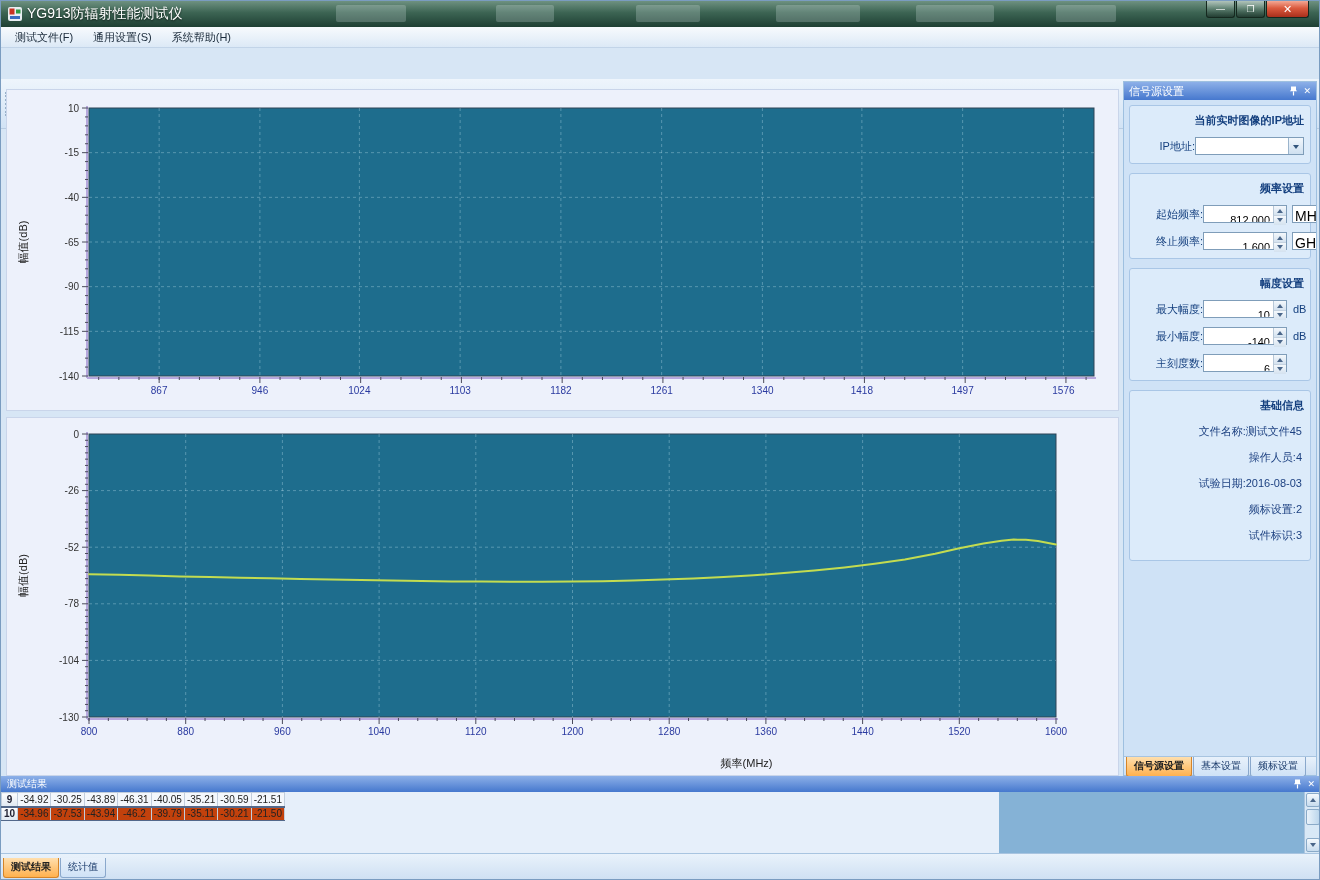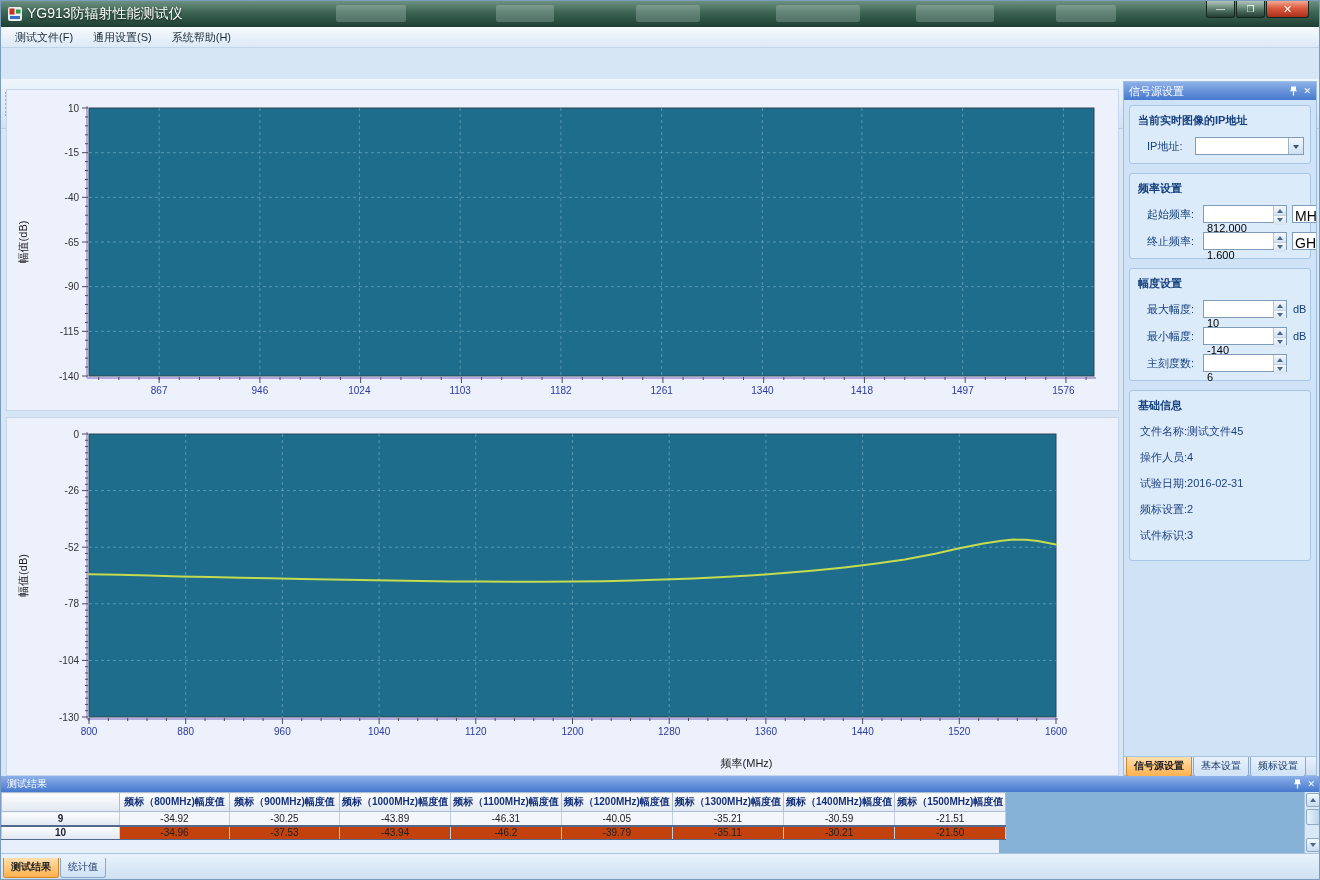--- a/index.html
+++ b/index.html
@@ -37,33 +37,33 @@
   #card-top{top:8px;height:322px;}
   #card-bottom{top:336px;height:359px;}
 
   
   .right-panel{position:absolute;top:80px;left:1122px;width:194px;height:695px;display:flex;
     flex-direction:column;background:#cfe2f6;border:1px solid #9ec0e0;}
   .panel-header{height:18px;flex:0 0 18px;background:linear-gradient(#8db0e8,#4678ce);color:#fff;
     display:flex;align-items:center;padding:0 5px;}
   .panel-header .spacer{flex:1;}
   .hdr-ic{margin-left:5px;color:#fff;font-size:9px;display:flex;align-items:center;cursor:default;}
-  .panel-body{flex:1;padding:5px;overflow:hidden;}
+  .panel-body{flex:1;padding:5px;overflow:hidden;text-align:right;}
   .group{background:#dcebfa;border:1px solid #a9c6e6;border-radius:3px;margin-bottom:9px;padding:7px 6px 6px 8px;}
   .group-title{color:#15407f;font-weight:bold;margin-bottom:8px;}
   .field-row{display:flex;align-items:center;margin:9px 0 2px 0;}
   .field-label{width:56px;flex:0 0 56px;color:#15407f;margin-left:9px;}
   .combo,.spin-box,.unit-combo{display:flex;height:18px;background:#fff;border:1px solid #7f9db9;align-items:stretch;}
   .combo{flex:1;}
   .combo-val{flex:1;padding:2px 3px;}
   .combo-arrow{width:15px;flex:0 0 15px;border-left:1px solid #9ab4cc;display:flex;align-items:center;
     justify-content:center;background:linear-gradient(#f2f7fc,#cfe0f0);}
   .combo-arrow::after{content:"";border:3px solid transparent;border-top:4px solid #33557c;margin-top:4px;}
   .spin-box{width:84px;flex:0 0 84px;}
-  .spin-val{flex:1;padding:16px 3px;overflow:hidden;border-radius:6px;}
+  .spin-val{flex:1;padding:8px 3px;overflow:hidden;border-radius:6px;}
   .spin-btns{width:13px;flex:0 0 13px;display:flex;flex-direction:column;border-left:1px solid #b8c8d8;}
   .spin-btns i{flex:1;display:flex;align-items:center;justify-content:center;background:linear-gradient(#f4f8fc,#d4e2ef);}
   .spin-btns i.su{border-bottom:1px solid #c4d2e0;}
   .spin-btns i.su::after{content:"";border:3px solid transparent;border-bottom:4px solid #4a668a;margin-bottom:2px;}
   .spin-btns i.sd::after{content:"";border:3px solid transparent;border-top:4px solid #4a668a;margin-top:2px;}
   .unit-combo{width:40px;flex:0 0 40px;margin-left:5px;}
   .unit-combo span:first-child{flex:1;padding:2px 2px;font-size:14px;}
   .unit-suffix{margin-left:6px;color:#15407f;}
   .info-row{margin:11px 2px;color:#1c4080;}
   .info-row .i-val{}
@@ -567,21 +567,21 @@
               <i class="sd"></i>
             </span>
         </div>
       </div>
     </div>
 
     <div class="group">
       <div class="group-title">基础信息</div>
       <div class="info-row"><span>文件名称:</span><span class="i-val">测试文件45</span></div>
       <div class="info-row"><span>操作人员:</span><span class="i-val">4</span></div>
-      <div class="info-row"><span>试验日期:</span><span class="i-val">2016-02-31</span></div>
+      <div class="info-row"><span>试验日期:</span><span class="i-val">2016-08-03</span></div>
       <div class="info-row"><span>频标设置:</span><span class="i-val">2</span></div>
       <div class="info-row"><span>试件标识:</span><span class="i-val">3</span></div>
     </div>
   </div>
   <div class="panel-tabs">
     <span class="ptab active">信号源设置</span>
     <span class="ptab">基本设置</span>
     <span class="ptab">频标设置</span>
   </div>
 </aside>
@@ -595,31 +595,20 @@
           <path d="M2 0.5h5v3.5l1.2 1.2H0.8L2 4z" fill="#fff"></path>
           <line x1="4.5" y1="5.4" x2="4.5" y2="9.5" stroke="#fff" stroke-width="1.2"></line>
         </svg>
       </span>
     <span class="hdr-ic">✕</span>
   </div>
   <div class="results-body">
     <div class="results-filler"></div>
     <table class="results-table">
         <tbody>
-          <tr>
-            <th class="row-num" style="width:118px"></th>
-            <th style="width:110px">频标（800MHz)幅度值</th>
-            <th style="width:110px">频标（900MHz)幅度值</th>
-            <th style="width:110px">频标（1000MHz)幅度值</th>
-            <th style="width:110px">频标（1100MHz)幅度值</th>
-            <th style="width:110px">频标（1200MHz)幅度值</th>
-            <th style="width:110px">频标（1300MHz)幅度值</th>
-            <th style="width:110px">频标（1400MHz)幅度值</th>
-            <th style="width:110px">频标（1500MHz)幅度值</th>
-          </tr>
           <tr class="">
             <td class="row-num">9</td>
             <td>-34.92</td>
             <td>-30.25</td>
             <td>-43.89</td>
             <td>-46.31</td>
             <td>-40.05</td>
             <td>-35.21</td>
             <td>-30.59</td>
             <td>-21.51</td>

